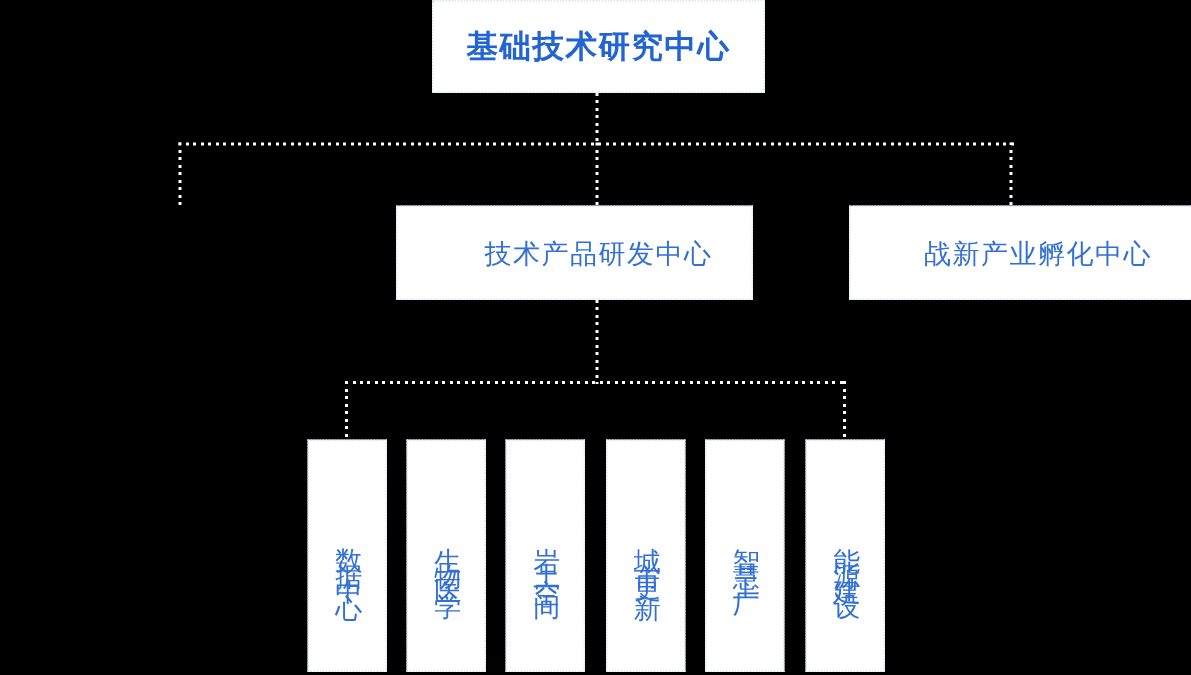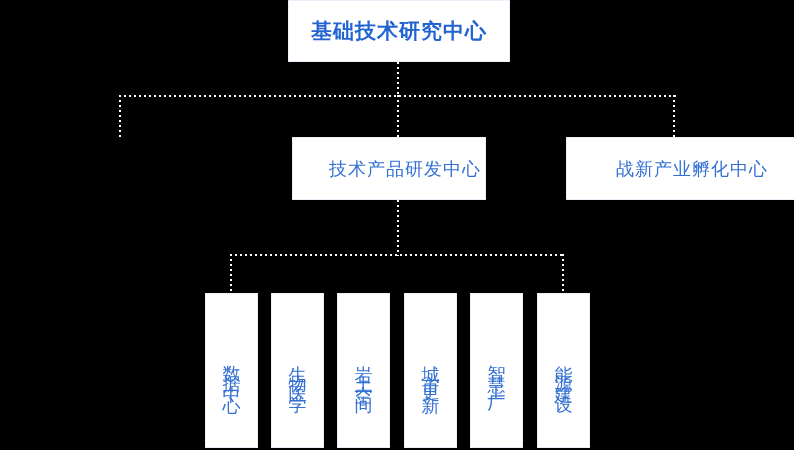--- a/index.html
+++ b/index.html
@@ -9,21 +9,21 @@
   }
   .node {
     position:absolute; background:#ffffff;
     border:1px dotted #d7e1f3; box-sizing:border-box;
     display:flex; align-items:center; justify-content:center;
     color:#3370d4;
   }
   .root  { left:288px; top:0;     width:222px; height:62px; font-size:21px; font-weight:bold; color:#2265d2; letter-spacing:1px; }
   .lvl2  { top:137px; height:63px; font-size:18px; letter-spacing:1px; }
   .lvl2.a { left:2px;   width:237px; }
-  .lvl2.b { left:292px; width:194px;padding-left:32px; }
+  .lvl2.b { left:264px; width:238px;padding-left:32px; }
   .lvl2.c { left:566px; width:252px; }
   .sub {
     top:293px; height:155px; width:53px; font-size:18px;
     writing-mode:vertical-rl; text-orientation:upright; letter-spacing:10px;
   }
   .sub.s1 { left:205px; } .sub.s2 { left:271px; } .sub.s3 { left:337px; }
   .sub.s4 { left:404px; } .sub.s5 { left:470px; } .sub.s6 { left:537px; }
   .conn { position:absolute; }
   .conn.h { height:2px; background:repeating-linear-gradient(to right,  #ffffff 0 2px, transparent 2px 5px); }
   .conn.v { width:2px;  background:repeating-linear-gradient(to bottom, #ffffff 0 2px, transparent 2px 5px); }

